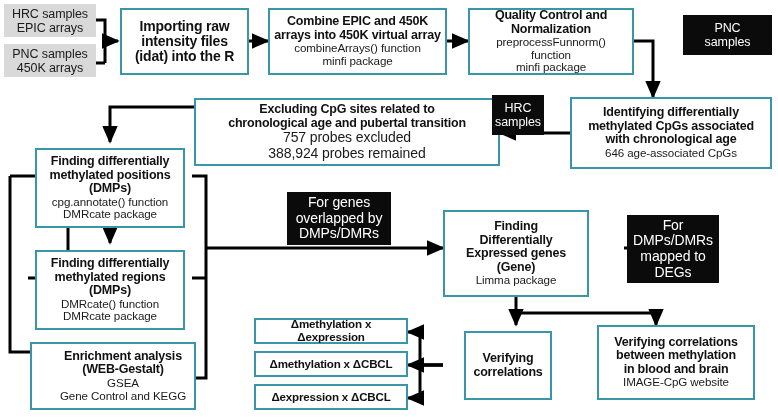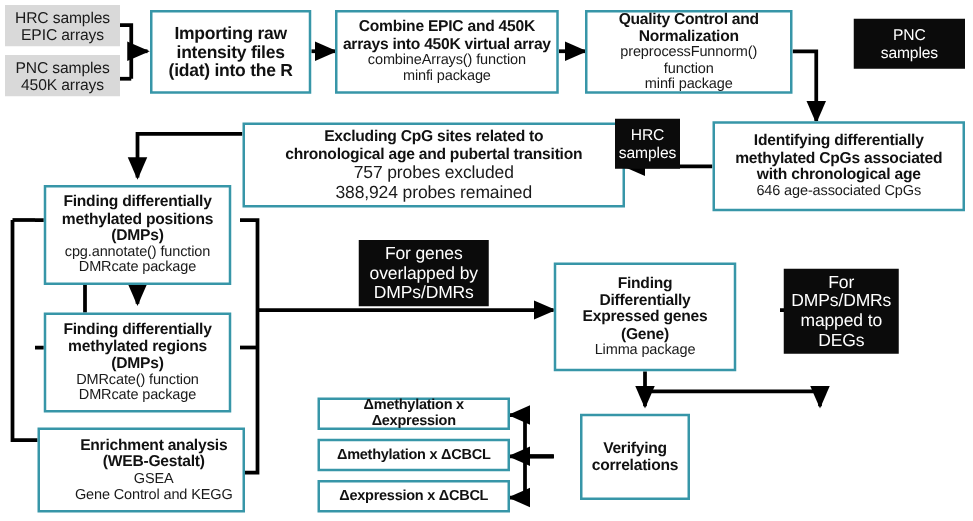--- a/index.html
+++ b/index.html
@@ -203,20 +203,26 @@
     <div class="plain f115">DMPs/DMRs</div>
     <div class="plain f115">mapped to</div>
     <div class="plain f115">DEGs</div>
   </div>
 
   <div class="node teal" style="left:464px;top:331px;width:88px;height:69px;">
     <div class="ttl f12">Verifying</div>
     <div class="ttl f12">correlations</div>
   </div>
 
+  <div class="node teal" style="left:597px;top:325px;width:158px;height:75px;">
+    <div class="ttl f12">Verifying correlations</div>
+    <div class="ttl f12">between methylation</div>
+    <div class="ttl f12">in blood and brain</div>
+    <div class="sub f11">IMAGE-CpG website</div>
+  </div>
 
   <div class="node teal" style="left:254px;top:318px;width:154px;height:26px;">
     <div class="ttl f11">Δmethylation x Δexpression</div>
   </div>
 
   <div class="node teal" style="left:254px;top:351px;width:154px;height:26px;">
     <div class="ttl f11">Δmethylation x ΔCBCL</div>
   </div>
 
   <div class="node teal" style="left:254px;top:384px;width:154px;height:26px;text-align:right;">

